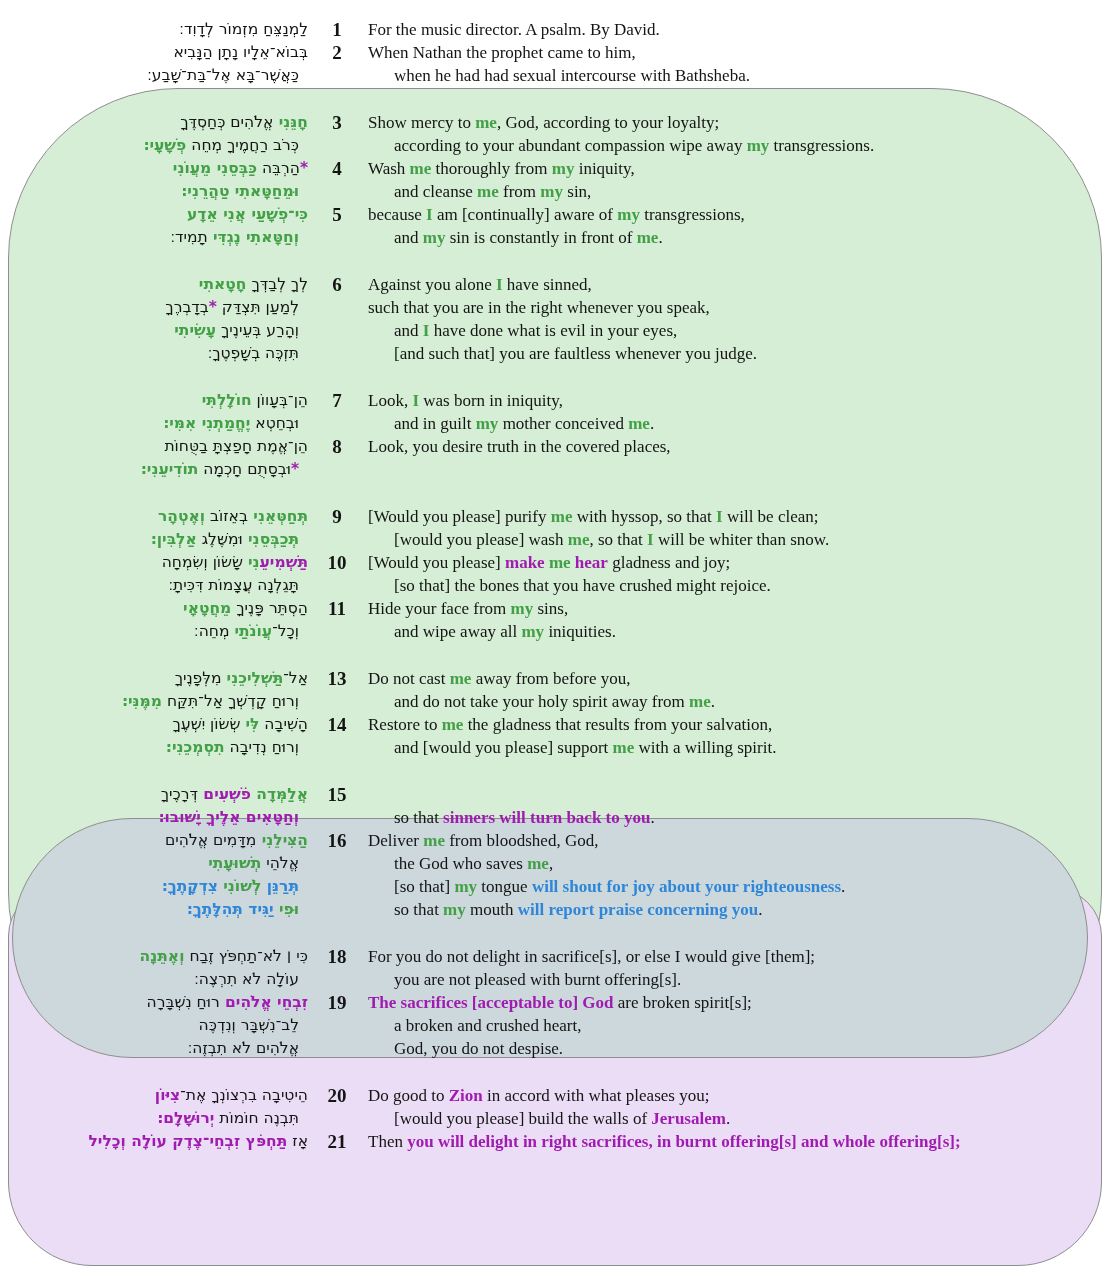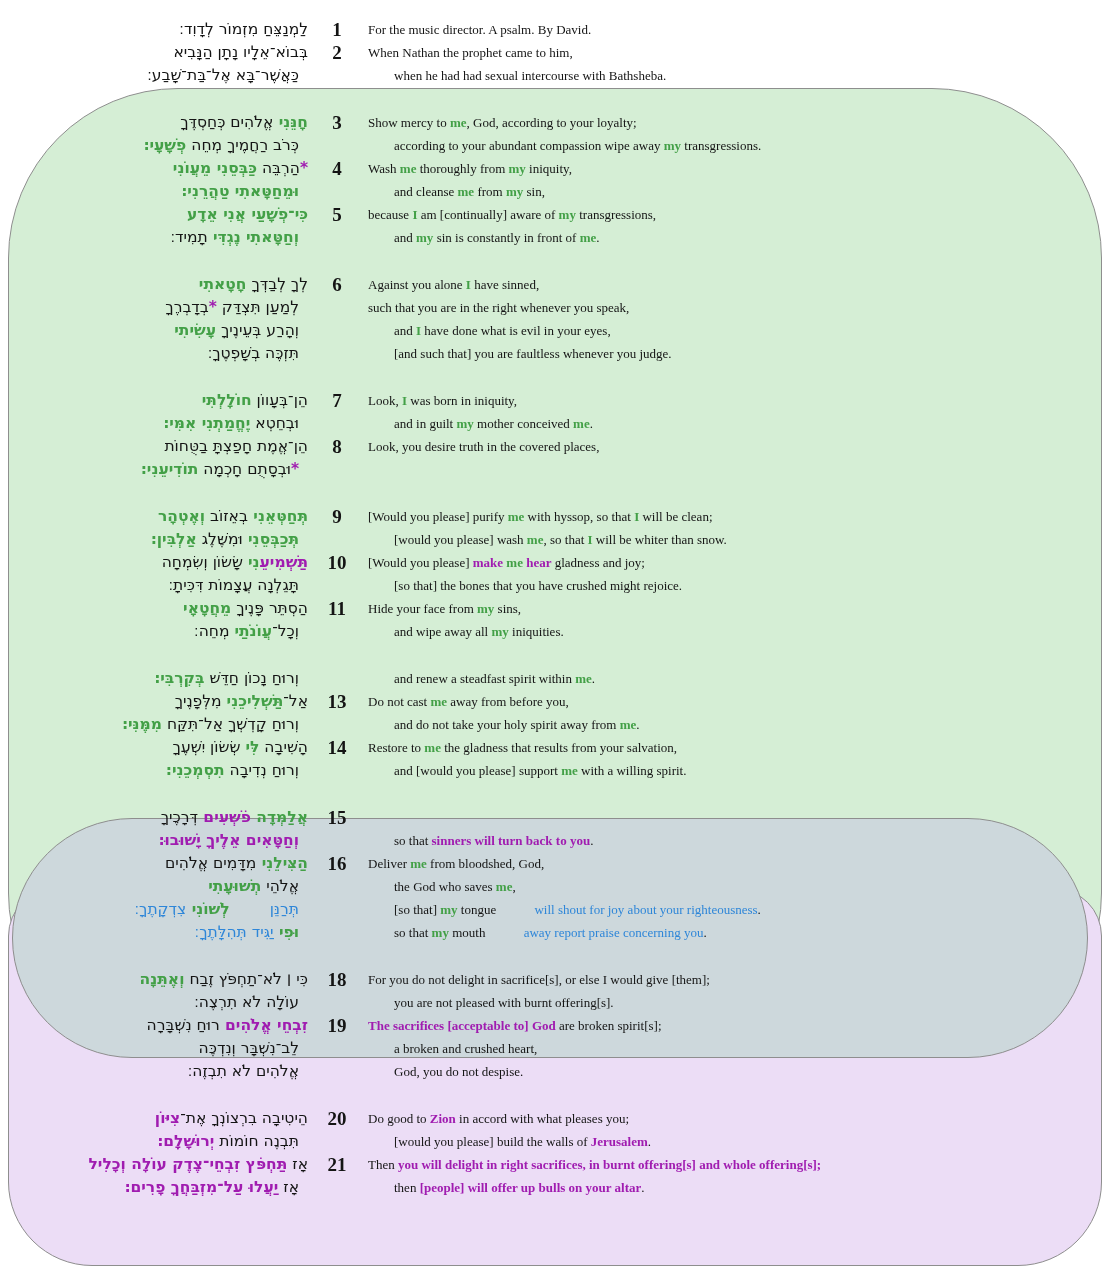--- a/index.html
+++ b/index.html
@@ -18,27 +18,27 @@
   .heb {
     width:308px; direction:rtl; text-align:right;
     font-family:"DejaVu Sans", sans-serif; font-size:15.5px;
     box-sizing:border-box;
   }
   .heb.ind { padding-right:9px; }
   .num {
     width:58px; text-align:center; font-weight:bold; font-size:19px;
     color:var(--dark); font-family:"Liberation Serif", serif;
   }
-  .eng { flex:1; font-size:13px; padding-left:2px; box-sizing:border-box; }
+  .eng { flex:1; font-size:17px; padding-left:2px; box-sizing:border-box; }
   .eng.ind { padding-left:28px; }
   .gap { height:24px; }
   .d { color:var(--dark); }
   .g { color:var(--green); font-weight:bold; }
   .p { color:var(--purple); font-weight:bold; }
-  .b { color:var(--blue); font-weight:normal;margin-left:35px; }
+  .b { color:var(--blue); font-weight:bold; }
 </style>
 </head>
 <body>
 
 <div id="page" style="--green: #43a047; --purple: #a01cb0; --blue: #2e86d8; --dark: #141414; --border: #8e8e8e;">
   <div class="region" id="region-green" style="background: rgb(213, 238, 213);"></div>
   <div class="region" id="region-purple" style="background: rgb(236, 221, 246);"></div>
   <div class="region" id="region-blue" style="background: rgb(205, 216, 220);"></div>
   <div id="content">
       <div class="row">
@@ -154,25 +154,20 @@
         <div class="num">11</div>
         <div class="eng"><span class="d">Hide your face from </span><span class="g">my</span><span class="d"> sins,</span></div>
       </div>
       <div class="row">
         <div class="heb ind"><span class="d">וְכָל־</span><span class="g">עֲוֹנֹתַי</span><span class="d"> מְחֵה׃</span></div>
         <div class="num"></div>
         <div class="eng ind"><span class="d">and wipe away all </span><span class="g">my</span><span class="d"> iniquities.</span></div>
       </div>
       <div class="gap"></div>
       <div class="row">
-        <div class="heb ind"><span class="d">וְרוּחַ נָכוֹן חַדֵּשׁ </span><span class="g">בְּקִרְבִּי׃</span></div>
-        <div class="num"></div>
-        <div class="eng ind"><span class="d">and renew a steadfast spirit within </span><span class="g">me</span><span class="d">.</span></div>
-      </div>
-      <div class="row">
         <div class="heb"><span class="d">אַל־</span><span class="g">תַּשְׁלִיכֵנִי</span><span class="d"> מִלְּפָנֶיךָ</span></div>
         <div class="num">13</div>
         <div class="eng"><span class="d">Do not cast </span><span class="g">me</span><span class="d"> away from before you,</span></div>
       </div>
       <div class="row">
         <div class="heb ind"><span class="d">וְרוּחַ קָדְשְׁךָ אַל־תִּקַּח </span><span class="g">מִמֶּנִּי׃</span></div>
         <div class="num"></div>
         <div class="eng ind"><span class="d">and do not take your holy spirit away from </span><span class="g">me</span><span class="d">.</span></div>
       </div>
       <div class="row">
@@ -206,21 +201,21 @@
         <div class="eng ind"><span class="d">the God who saves </span><span class="g">me</span><span class="d">,</span></div>
       </div>
       <div class="row">
         <div class="heb ind"><span class="b">תְּרַנֵּן </span><span class="g">לְשׁוֹנִי </span><span class="b">צִדְקָתֶךָ׃</span></div>
         <div class="num"></div>
         <div class="eng ind"><span class="d">[so that] </span><span class="g">my</span><span class="d"> tongue </span><span class="b">will shout for joy about your righteousness</span><span class="d">.</span></div>
       </div>
       <div class="row">
         <div class="heb ind"><span class="g">וּפִי </span><span class="b">יַגִּיד תְּהִלָּתֶךָ׃</span></div>
         <div class="num"></div>
-        <div class="eng ind"><span class="d">so that </span><span class="g">my</span><span class="d"> mouth </span><span class="b">away report praise concerning you</span><span class="d">.</span></div>
+        <div class="eng ind"><span class="d">so that </span><span class="g">my</span><span class="d"> mouth </span><span class="b">will report praise concerning you</span><span class="d">.</span></div>
       </div>
       <div class="gap"></div>
       <div class="row">
         <div class="heb"><span class="d">כִּי ׀ לֹא־תַחְפֹּץ זֶבַח </span><span class="g">וְאֶתֵּנָה</span></div>
         <div class="num">18</div>
         <div class="eng"><span class="d">For you do not delight in sacrifice[s], or else I would give [them];</span></div>
       </div>
       <div class="row">
         <div class="heb ind"><span class="d">עוֹלָה לֹא תִרְצֶה׃</span></div>
         <div class="num"></div>
@@ -249,20 +244,15 @@
       </div>
       <div class="row">
         <div class="heb ind"><span class="d">תִּבְנֶה חוֹמוֹת </span><span class="p">יְרוּשָׁלִָם׃</span></div>
         <div class="num"></div>
         <div class="eng ind"><span class="d">[would you please] build the walls of </span><span class="p">Jerusalem</span><span class="d">.</span></div>
       </div>
       <div class="row">
         <div class="heb"><span class="d">אָז </span><span class="p">תַּחְפֹּץ זִבְחֵי־צֶדֶק עוֹלָה וְכָלִיל</span></div>
         <div class="num">21</div>
         <div class="eng"><span class="d">Then </span><span class="p">you will delight in right sacrifices, in burnt offering[s] and whole offering[s];</span></div>
-      </div>
-      <div class="row">
-        <div class="heb ind"><span class="d">אָז </span><span class="p">יַעֲלוּ עַל־מִזְבַּחֲךָ פָרִים׃</span></div>
-        <div class="num"></div>
-        <div class="eng ind"><span class="d">then </span><span class="p">[people] will offer up bulls on your altar</span><span class="d">.</span></div>
       </div>
     </div>
 </div>
 
 </body></html>

